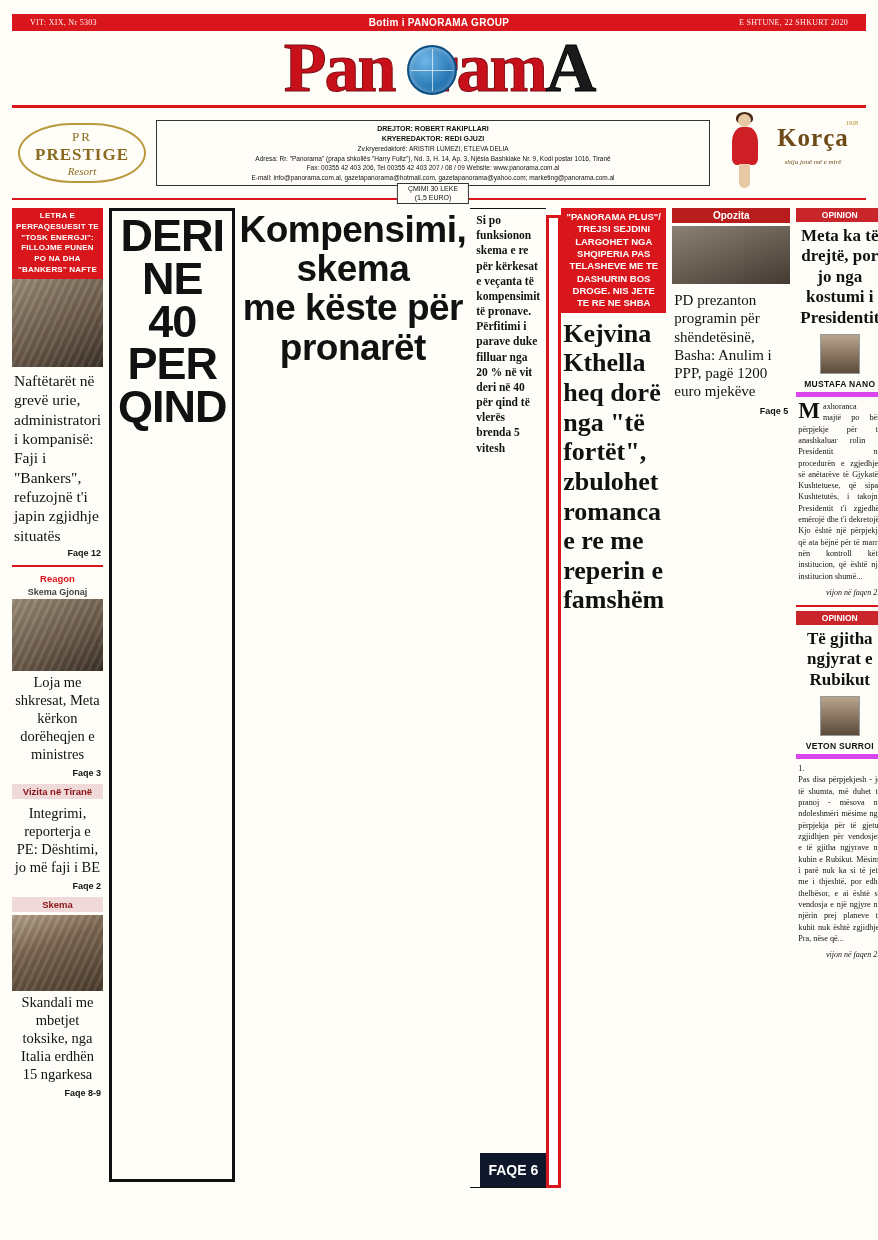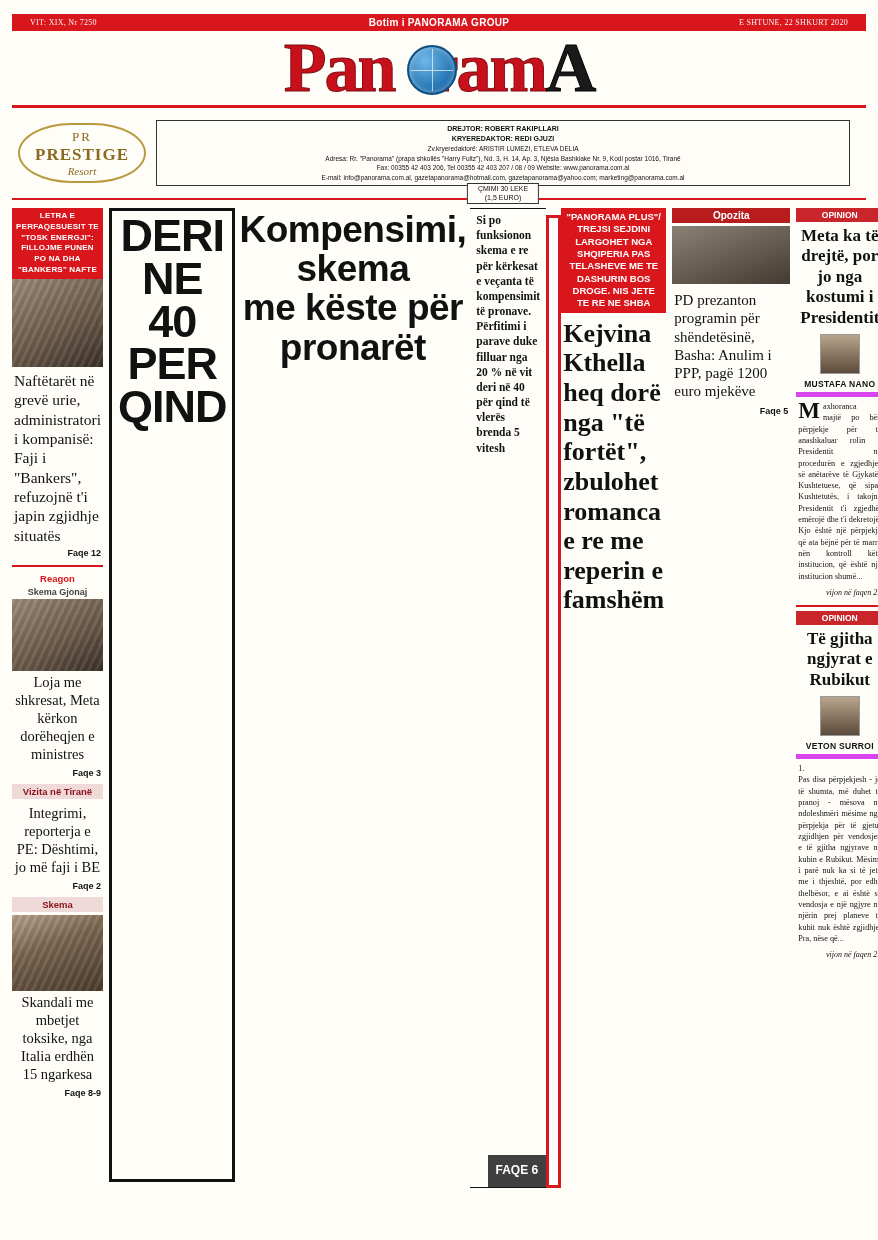--- a/index.html
+++ b/index.html
@@ -172,22 +172,22 @@
     text-align:center;font-family:"Liberation Sans",sans-serif;font-weight:bold;
     font-size:37px;line-height:1.06;letter-spacing:-.5px;color:#111;
     padding:2px 4px 6px 4px;
   }
   .main-dek{
     border-top:1px solid #111;border-bottom:1px solid #111;
     font-family:"Liberation Serif",serif;font-size:11.5px;line-height:1.32;
     padding:4px 6px;position:relative;text-align:left;font-weight:bold;
   }
   .main-dek .pg{
-    position:absolute;right:0;bottom:0;background:#404040;color:#fff;
-    font-family:"Liberation Sans",sans-serif;font-weight:bold;font-size:12px;
+    position:absolute;right:0;bottom:0;background:#0f172a;color:#fff;
+    font-family:"Liberation Sans",sans-serif;font-weight:bold;font-size:14px;
     padding:8px 8px;
   }
 
   
   .plus-wrap{
     border:3px solid #d9161c;margin-top:7px;display:flex;gap:3px;padding:3px;
     background:#fff;position:relative;
   }
   .plus-left{width:48%;position:relative;overflow:hidden;background:#ddd6cc;}
   .plus-right{flex:1;position:relative;overflow:hidden;background:#cfc6bb;}
@@ -274,21 +274,21 @@
   .mid-bottom{display:flex;gap:6px;}
   .mb-left{flex:1;}
   .mb-right{width:118px;}
 </style>
 </head>
 <body>
 
 <div class="page">
 
   <div class="topbar">
-    <div class="left">VIT: XIX,  Nr 7250</div>
+    <div class="left">VIT: XIX,  Nr 5303</div>
     <div class="mid">Botim i PANORAMA GROUP</div>
     <div class="right">E SHTUNE, 22 SHKURT 2020</div>
   </div>
 
   <div class="masthead">
     <div class="logo">
       <span>Pan</span><span style="opacity:0">o</span><span>ram</span><span class="blk">A</span>
     </div>
     <div class="globe"></div>
   </div>
@@ -306,20 +306,31 @@
       <div>Zv.kryeredaktorë: ARISTIR LUMEZI, ETLEVA DELIA</div>
       <div>Adresa: Rr. "Panorama" (prapa shkollës "Harry Fultz"), Nd. 3, H. 14, Ap. 3, Njësia Bashkiake Nr. 9, Kodi postar 1016, Tiranë</div>
       <div>Fax: 00355 42 403 206, Tel 00355 42 403 207 / 08 / 09  Website: www.panorama.com.al</div>
       <div>E-mail: info@panorama.com.al, gazetapanorama@hotmail.com, gazetapanorama@yahoo.com; marketing@panorama.com.al</div>
       <div class="price">
         <div>ÇMIMI 30 LEKE</div>
         <div>(1,5 EURO)</div>
       </div>
     </div>
 
+    <div class="korca">
+      <div class="lady">
+        <div class="hair"></div>
+          <div class="head"></div>
+          <div class="dress"></div>
+          <div class="legs"></div>
+      </div>
+      <div class="brand">Korça</div>
+      <div class="badge">1928</div>
+      <div class="sub">shija jonë më e mirë</div>
+    </div>
   </div>
 
   <div class="grid">
 
     <div class="col-left">
       <div class="teaser-head" style="white-space:pre-line">LETRA E PERFAQESUESIT TE "TOSK ENERGJI":
 FILLOJME PUNEN PO NA DHA "BANKERS" NAFTE</div>
       <div class="photo" style="height:88px"></div>
       <div class="left-lede">Naftëtarët në grevë urie, administratori i kompanisë: Faji i "Bankers", refuzojnë t'i japin zgjidhje situatës</div>
       <div class="pagetag">Faqe 12</div>

